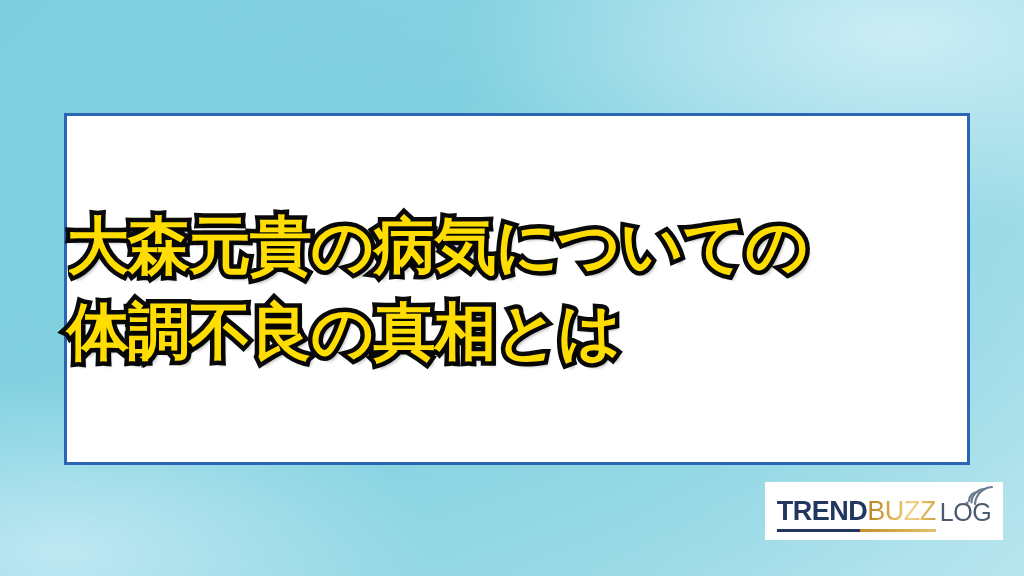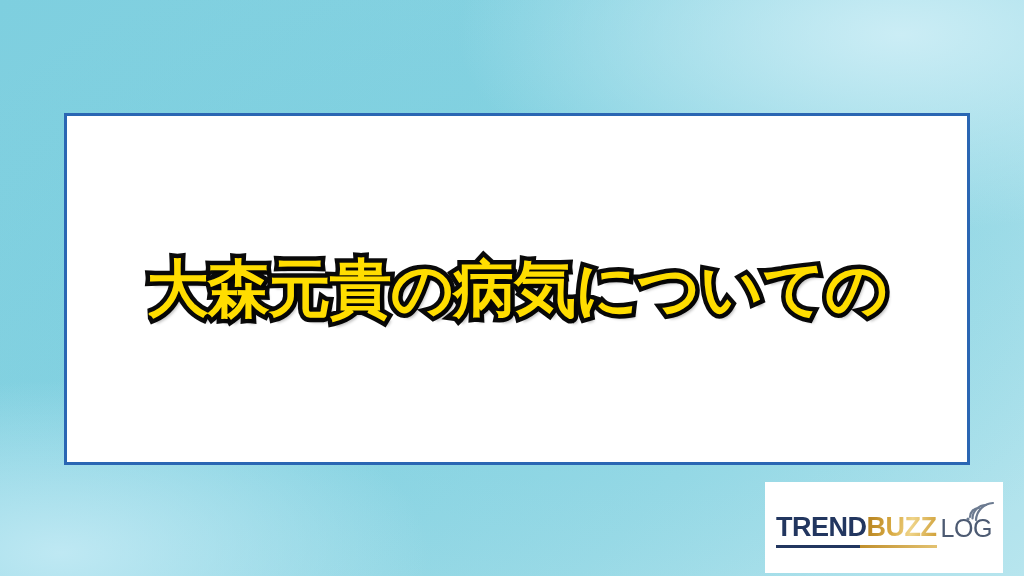--- a/index.html
+++ b/index.html
@@ -22,21 +22,21 @@
 
   
   #headline-card {
     position:absolute;
     left:64px; top:113px;
     width:906px; height:352px;
     background:#ffffff;
     border:3px solid #2a66b3;
     display:flex;
     flex-direction:column;
-    align-items:center;
+    align-items:flex-start;
     justify-content:center;
   }
 
   .headline-line {
     color:#ffdd00;
     font-family:"DejaVu Sans", "Liberation Sans", sans-serif;
     font-weight:bold;
     font-size:62px;
     line-height:86px;
     letter-spacing:-1px;
@@ -46,21 +46,21 @@
     paint-order:stroke fill;
     text-shadow:
        3px 3px 0 rgba(0,0,0,0.35),
        4px 5px 3px rgba(0,0,0,0.25);
   }
 
   
   #logo-plate {
     position:absolute;
     left:765px; top:482px;
-    width:238px; height:91px;
+    width:238px; height:58px;
     background:#ffffff;
     display:flex;
     align-items:center;
     justify-content:center;
   }
 
   #logo-inner {
     position:relative;
     display:flex;
     align-items:flex-end;
@@ -76,21 +76,21 @@
   .logo-trend {
     font-family:"Liberation Sans", sans-serif;
     font-weight:bold;
     font-size:27px;
     letter-spacing:-0.5px;
     color:#22365f;
   }
 
   .logo-buzz {
     font-family:"Liberation Sans", sans-serif;
-    font-weight:bold;
+    font-weight:normal;
     font-size:27px;
     letter-spacing:-0.5px;
     background:linear-gradient(100deg,#b5821f 0%,#d9ab44 38%,#efd489 62%,#cf9f37 100%);
     -webkit-background-clip:text;
     background-clip:text;
     color:transparent;
   }
 
   #logo-underline {
     position:absolute;
@@ -115,20 +115,21 @@
     width:30px; height:24px;
   }
 </style>
 </head>
 <body>
 
 <div id="thumbnail">
 
   <div id="headline-card">
     <div class="headline-line">大森元貴の病気についての</div>
+    <div class="headline-line">体調不良の真相とは</div>
   </div>
 
   <div id="logo-plate">
     <div id="logo-inner">
 
       <div id="logo-wordmark">
         <span class="logo-trend">TREND</span>
         <span class="logo-buzz">BUZZ</span>
         <span id="logo-underline"></span>
       </div>

